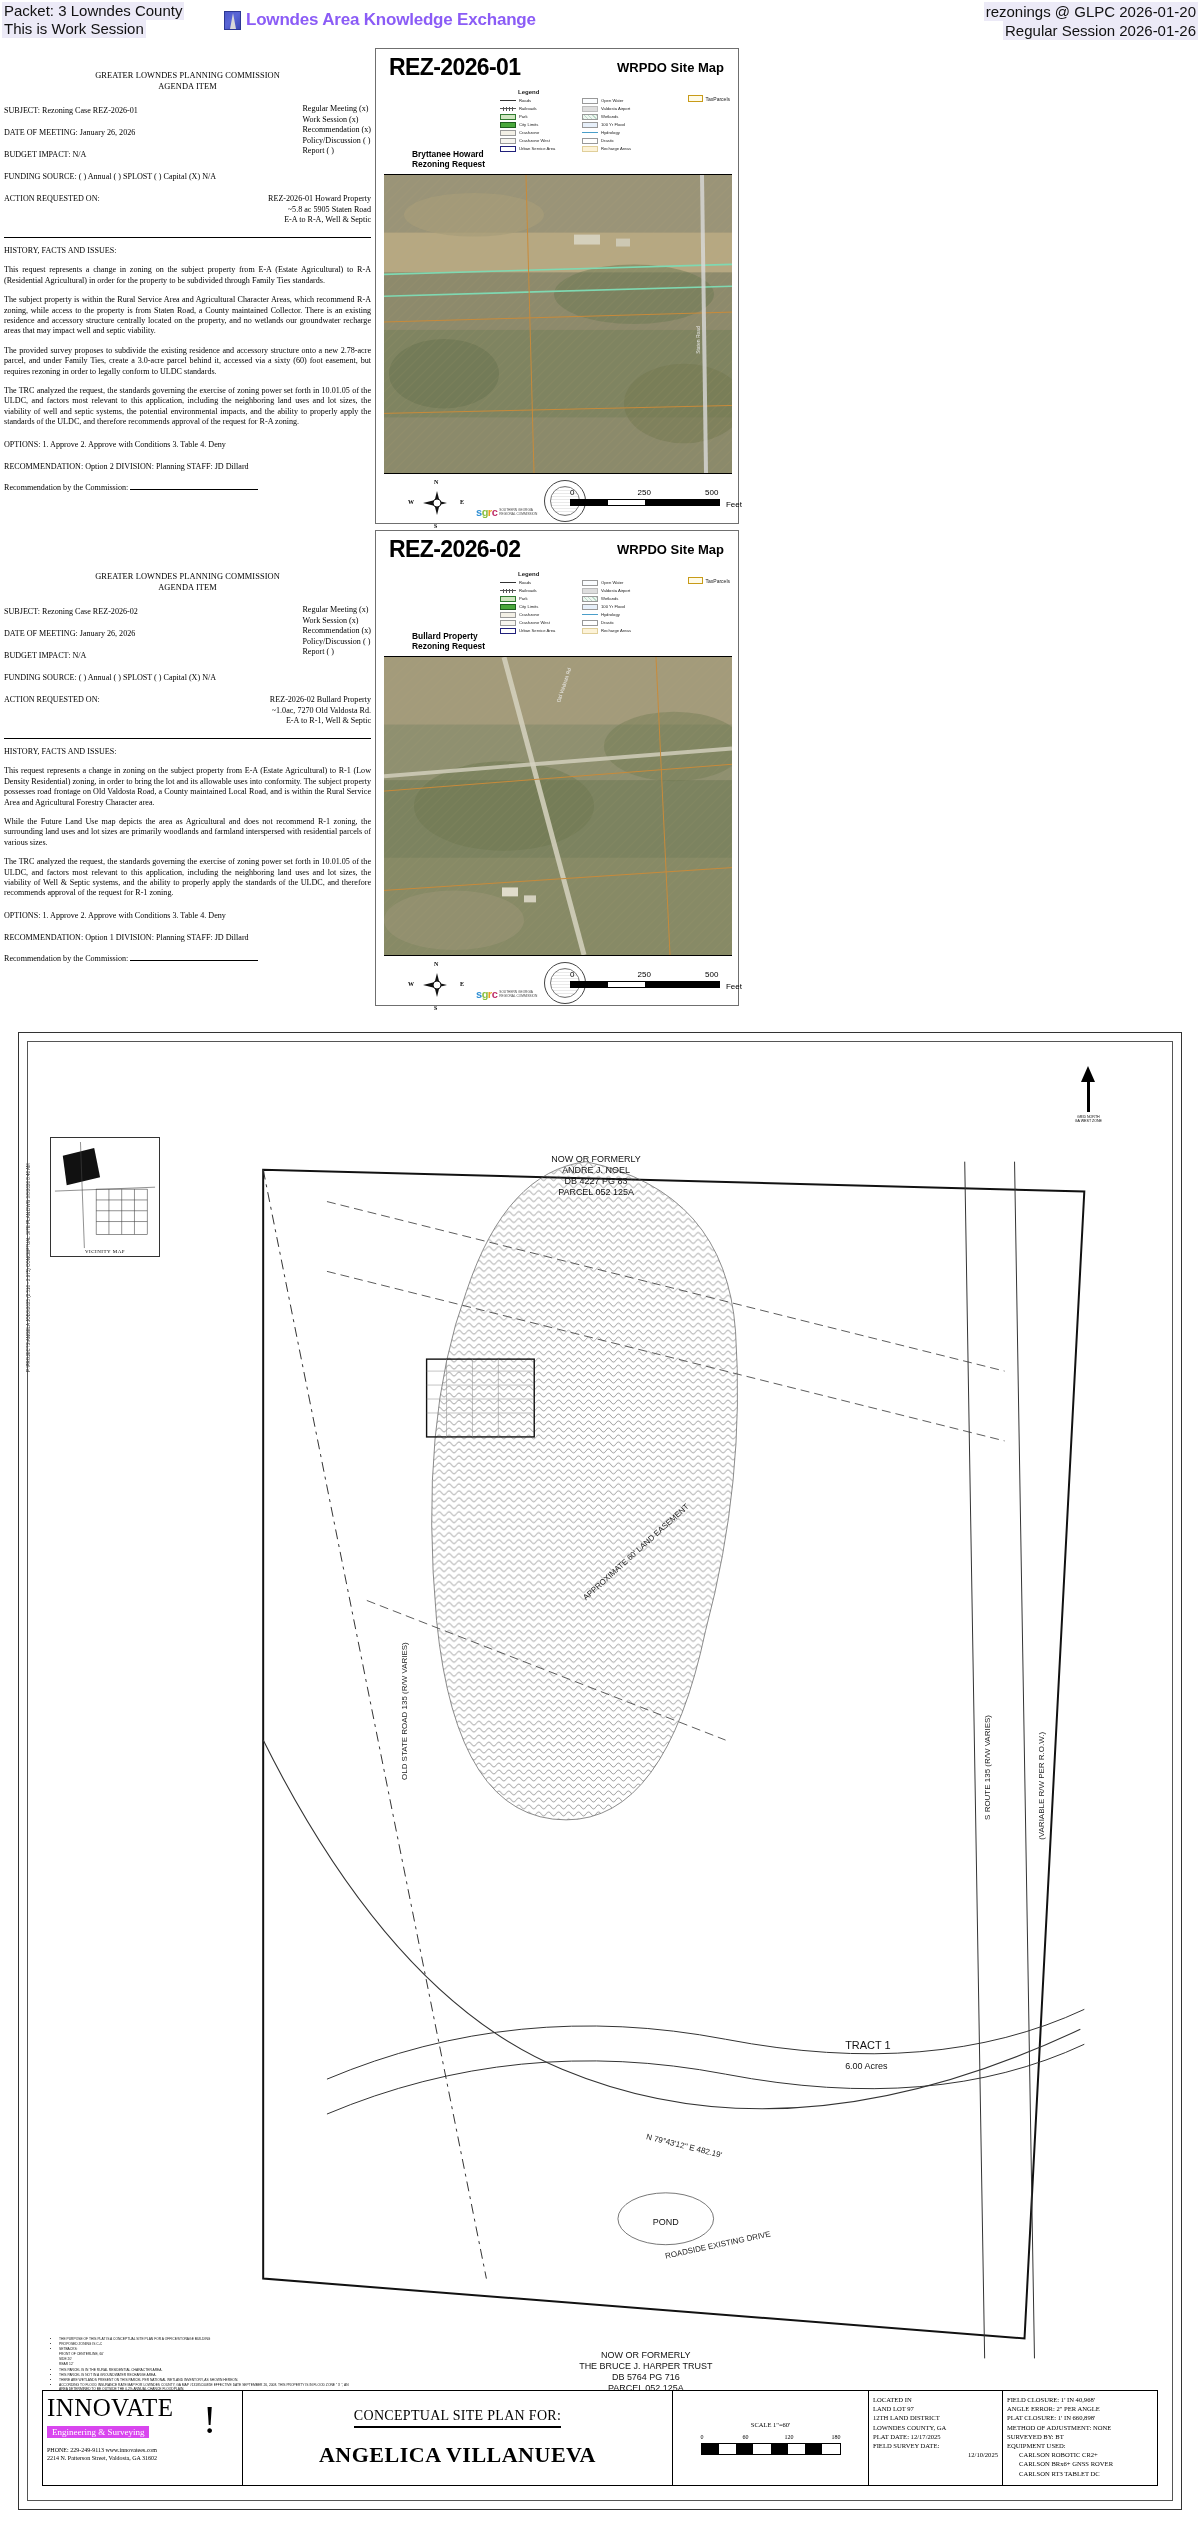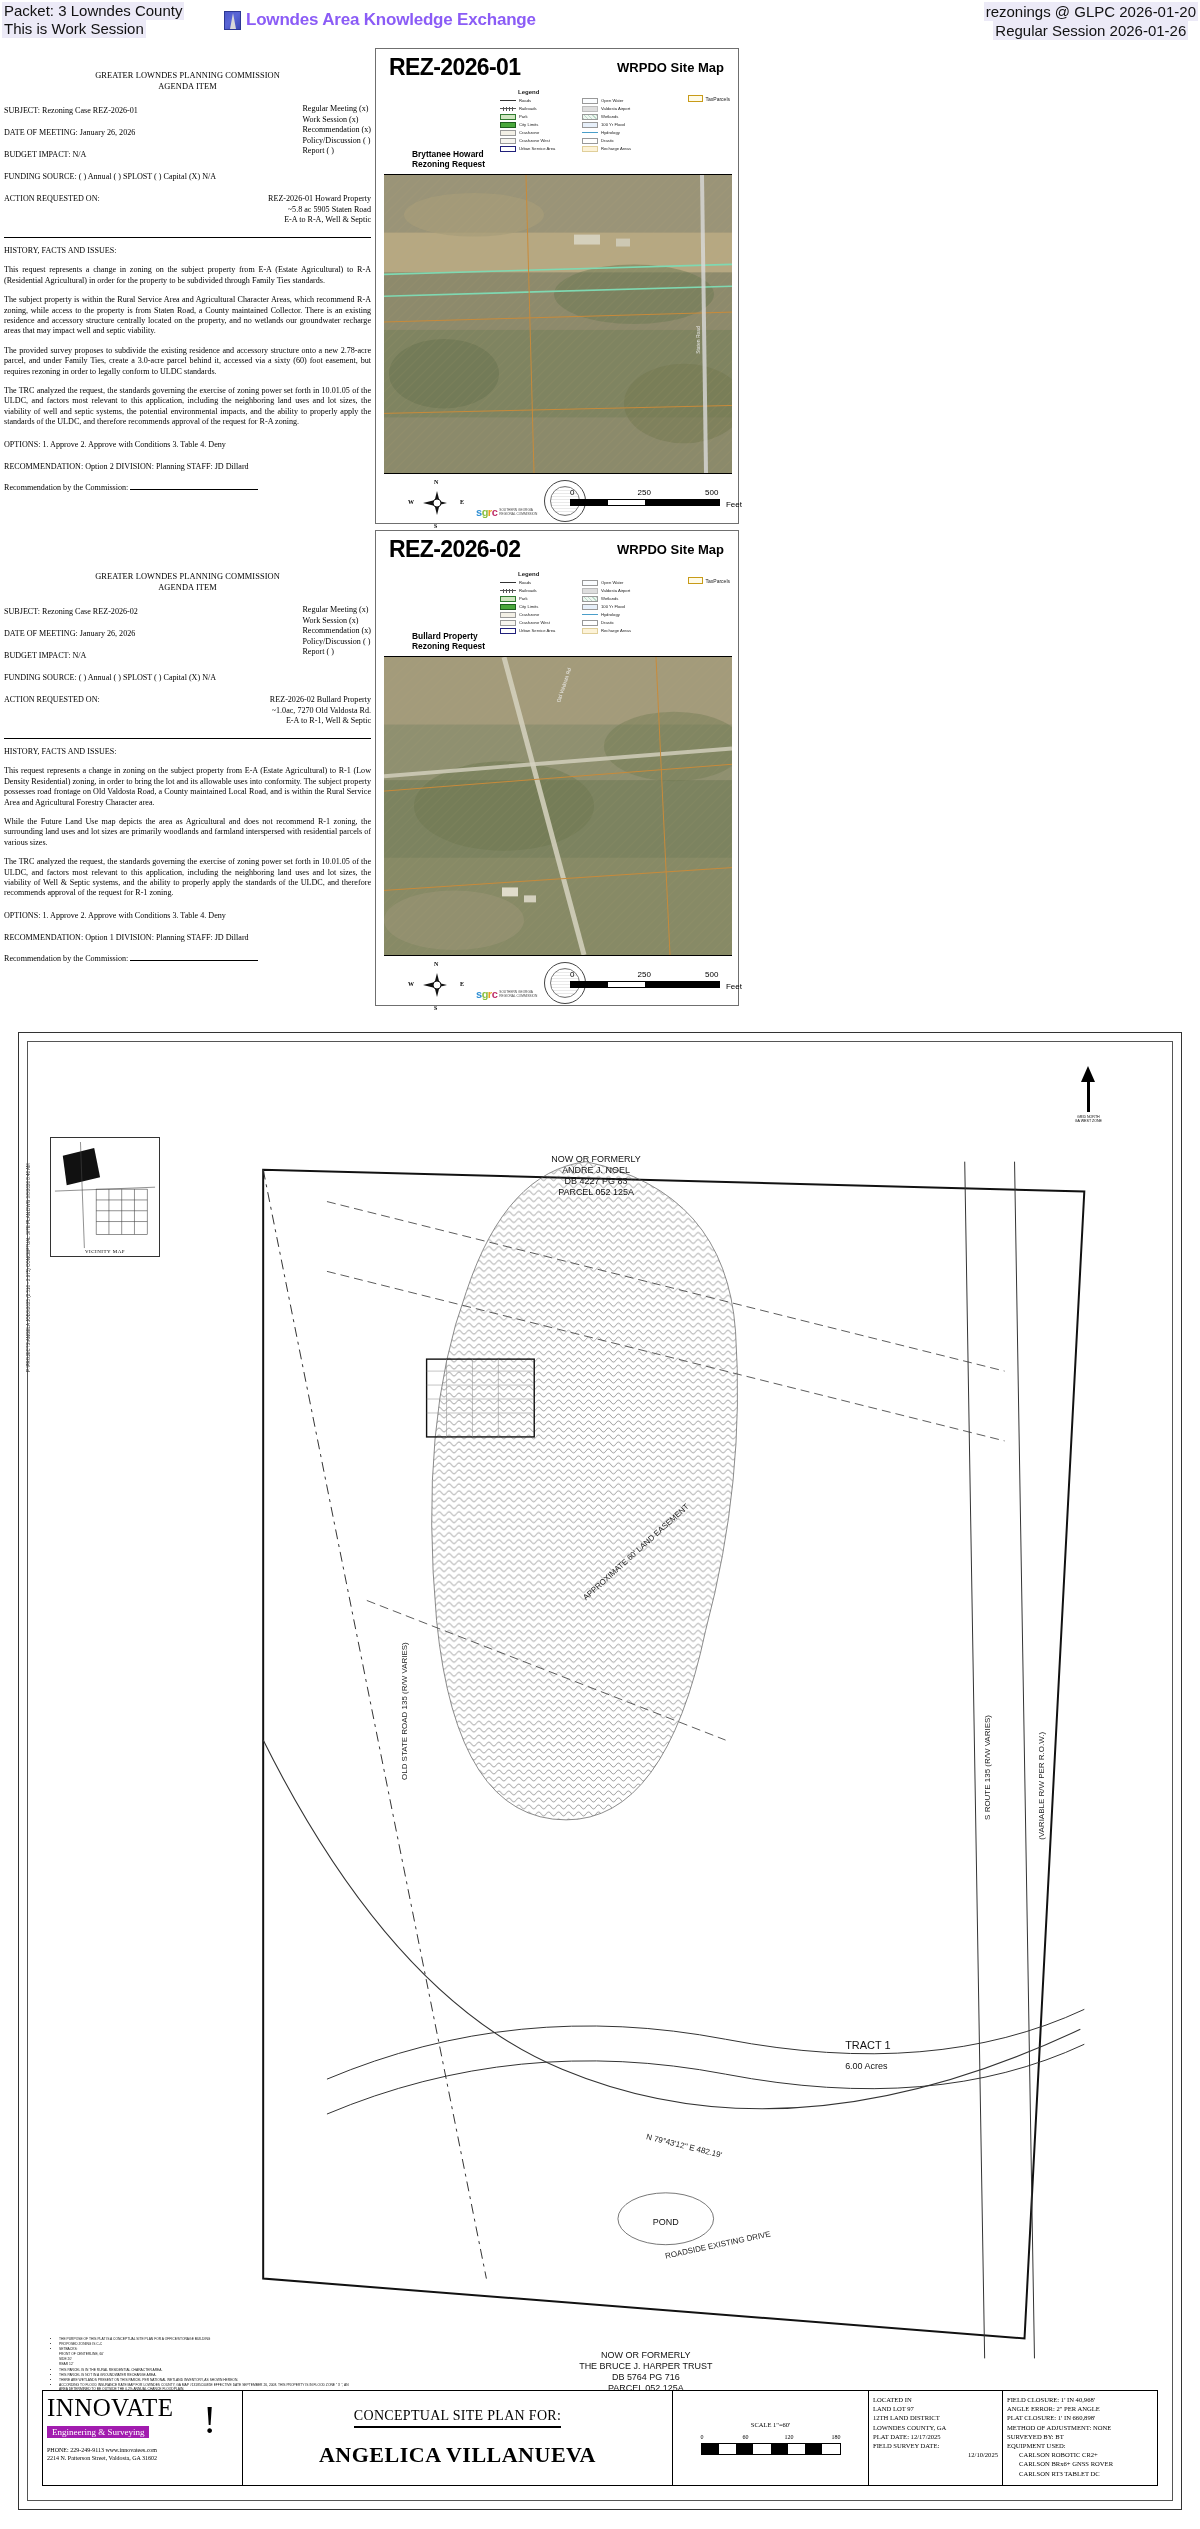--- a/index.html
+++ b/index.html
@@ -37,21 +37,21 @@
     border-left:3px solid transparent;
     border-right:3px solid transparent;
     border-bottom:16px solid #d9d9d9;
   }
   .banner-center-text {
     font-family:"Liberation Sans", sans-serif;
     font-weight:bold; font-size:17px;
     color:#8b5cf6; letter-spacing:-0.2px;
   }
   .banner-right {
-    position:absolute; right:2px; top:2px; text-align:center;
+    position:absolute; right:2px; top:2px; text-align:right;
     font-family:"Liberation Sans", sans-serif;
     font-size:15px; color:#111; line-height:19px;
   }
   .banner-right span { background:#eceaf7; display:inline-block; padding:0 2px; }
 
   
   .agenda {
     position:absolute; left:0; width:375px;
     font-size:8.1px; line-height:10.4px; color:#000;
     padding:0 4px;
@@ -181,21 +181,21 @@
   .tb1{ width:200px; }
   .tb2{ width:430px; display:flex; flex-direction:column; align-items:center; justify-content:center;}
   .tb3{ width:196px; display:flex; flex-direction:column; align-items:center; justify-content:center;}
   .tb4{ width:134px; }
   .tb5{ flex:1; }
   .innovate {
     font-family:"Liberation Serif",serif; font-size:25px; letter-spacing:.4px; color:#000;
     line-height:26px;
   }
   .innov-sub{
-    display:inline-block; background:#a21caf; color:#fff;
+    display:inline-block; background:#d946ef; color:#fff;
     font-family:"Liberation Serif",serif; font-size:9px; padding:1px 5px; margin-top:2px;
   }
   .bang{ position:absolute; left:160px; top:10px; font-size:40px; font-family:"Liberation Serif",serif; line-height:38px;}
   .innov-addr{ font-family:"Liberation Serif",serif; font-size:6px; line-height:8px; margin-top:7px; }
   .cs-title{ font-family:"Liberation Serif",serif; font-size:14px; letter-spacing:.3px;
              border-bottom:2px solid #000; padding-bottom:2px;}
   .cs-name{ font-family:"Liberation Serif",serif; font-weight:bold; font-size:22px; margin-top:14px; letter-spacing:.5px;}
   .sp-scale-lbl{ font-family:"Liberation Serif",serif; font-size:6.5px; margin-bottom:6px;}
   .sp-sb{ width:140px; }
   .sp-sb-nums{ position:relative; height:9px; font-family:"Liberation Serif",serif; font-size:6px;}

